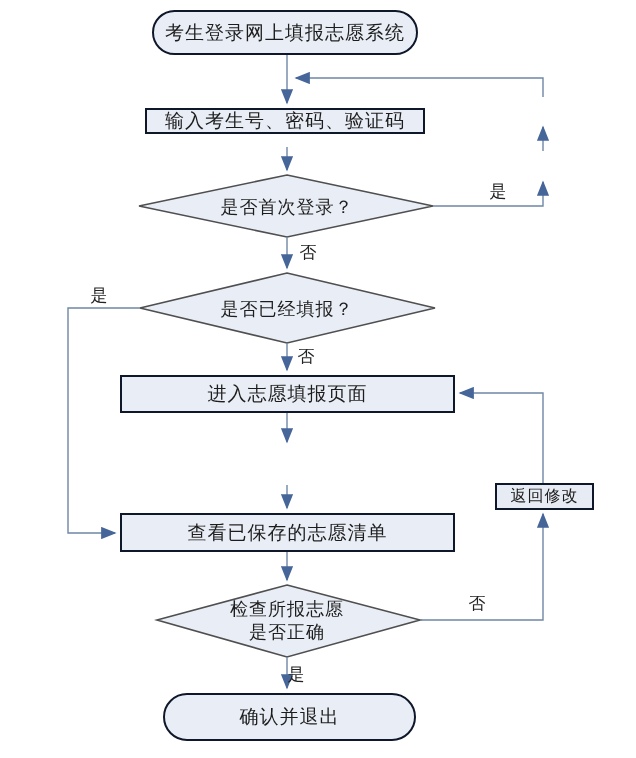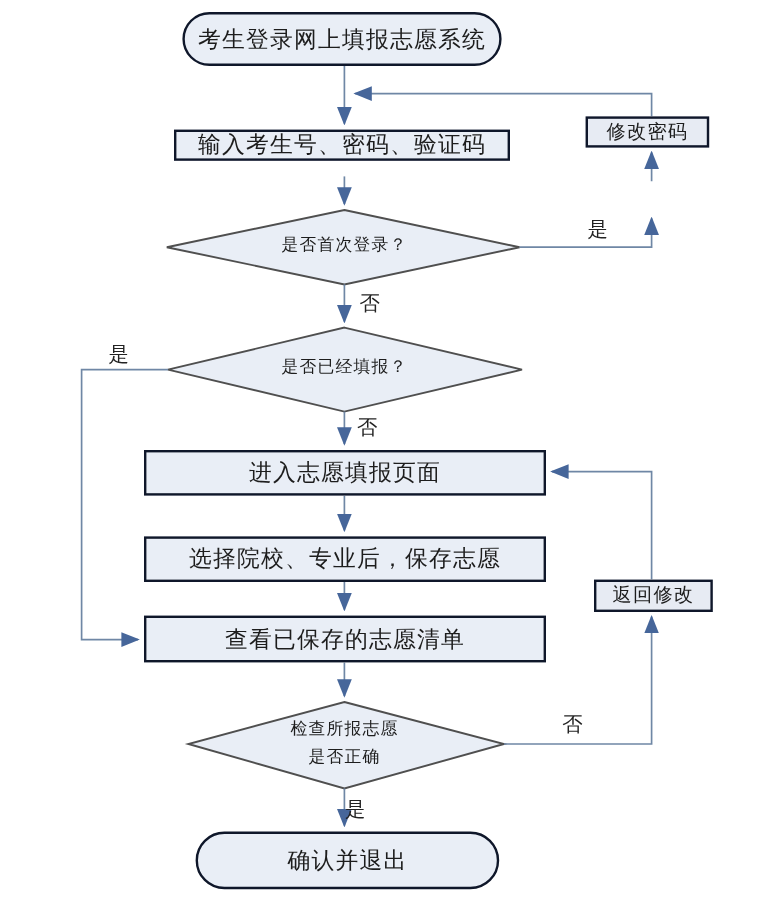--- a/index.html
+++ b/index.html
@@ -10,21 +10,21 @@
   svg.wires { position:absolute; left:0; top:0; width:636px; height:758px; }
   .node {
     position:absolute; box-sizing:border-box;
     display:flex; align-items:center; justify-content:center;
     background:#e9eef6; border:2px solid #0f172a; color:#1d1d1d;
     font-size:19px; letter-spacing:1px; white-space:nowrap;
   }
   .terminator { border-radius:26px; border-width:2px; }
   .small { font-size:16px; letter-spacing:1px; background:#e7ebf3; }
   .dtext {
-    position:absolute; color:#1d1d1d; font-size:14px; letter-spacing:1px;
+    position:absolute; color:#1d1d1d; font-size:18px; letter-spacing:1px;
     text-align:center; white-space:nowrap;
   }
   .edge-label {
     position:absolute; width:22px; text-align:center;
     font-size:17px; color:#232323;
   }
   .watermark {
     position:absolute; left:483px; top:720px;
     font-size:17px; font-weight:bold; letter-spacing:1px;
     color:#929292;
@@ -63,30 +63,28 @@
       <path d="M420,620 L543,620 L543,514" marker-end="url(#arr)"></path>
       <path d="M543,483 L543,393 L460,393" marker-end="url(#arr)"></path>
       <path d="M287,657 L287,688" marker-end="url(#arr)"></path>
     </g>
   </svg>
 
   <div class="node terminator" style="left:152px; top:10px; width:266px; height:45px;">考生登录网上填报志愿系统</div>
 
   <div class="node" style="left:145px; top:108px; width:280px; height:26px;">输入考生号、密码、验证码</div>
 
-  <div class="node small" style="left:488px; top:97px; width:103px; height:26px;">修改密码</div>
 
 
   <div class="dtext" style="left:197px; top:195px; width:180px;">是否首次登录？</div>
 
   <div class="dtext" style="left:197px; top:297px; width:180px;">是否已经填报？</div>
 
   <div class="node" style="left:120px; top:375px; width:335px; height:38px;">进入志愿填报页面</div>
 
-  <div class="node" style="left:120px; top:447px; width:335px; height:38px;">选择院校、专业后，保存志愿</div>
 
   <div class="node" style="left:120px; top:513px; width:335px; height:39px;">查看已保存的志愿清单</div>
 
   <div class="dtext" style="left:212px; top:597px; width:150px; line-height:23px;">
     <div>检查所报志愿</div>
     <div>是否正确</div>
   </div>
 
   <div class="node small" style="left:495px; top:483px; width:99px; height:27px;">返回修改</div>
 

